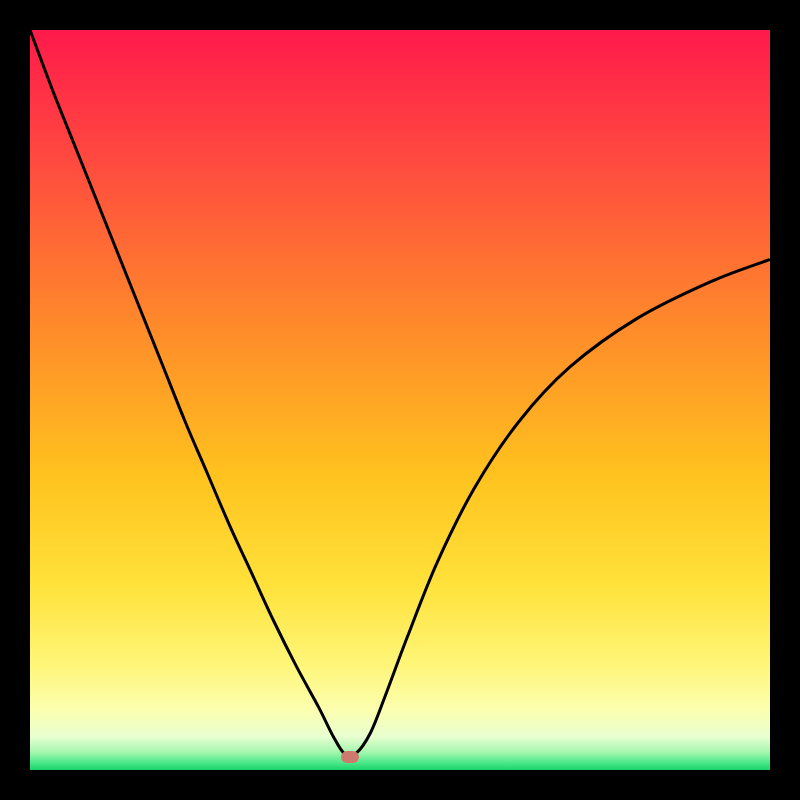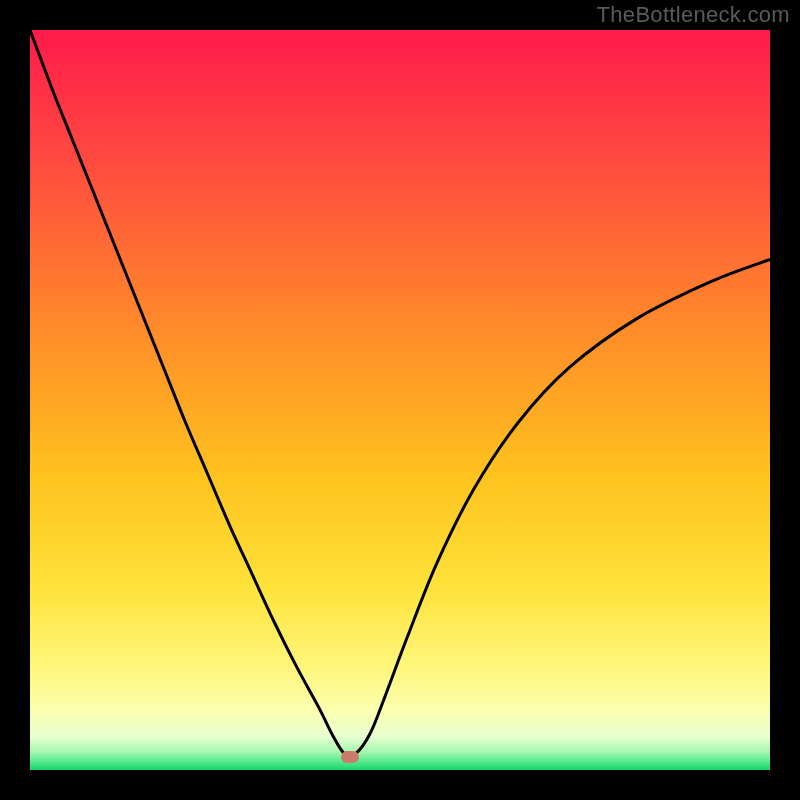--- a/index.html
+++ b/index.html
@@ -52,21 +52,20 @@
     height: 12px;
     border-radius: 6px;
     z-index: 6;
     transform: translate(-50%, -50%);
   }
 </style>
 </head>
 <body>
 
 <div class="outer">
-  <div class="watermark">TheBottleneck.com</div>
 
   <div class="plot-area">
     <svg class="gradient" viewBox="0 0 100 100" preserveAspectRatio="none">
       <defs>
         <linearGradient id="bg-grad" x1="0" y1="0" x2="0" y2="1">
             <stop offset="0%" stop-color="#ff1a4b"></stop>
             <stop offset="18%" stop-color="#ff4b3f"></stop>
             <stop offset="40%" stop-color="#ff8a2a"></stop>
             <stop offset="60%" stop-color="#ffc21e"></stop>
             <stop offset="75%" stop-color="#ffe23a"></stop>

